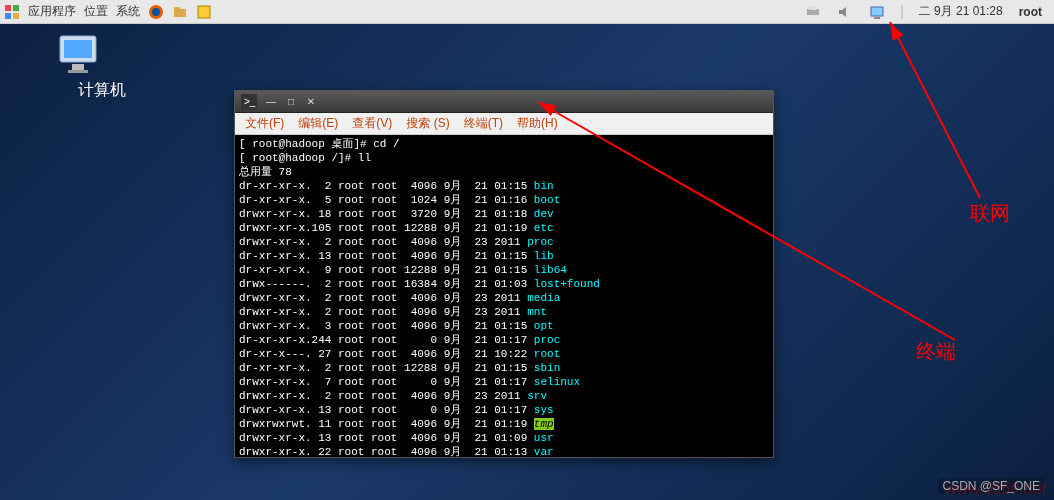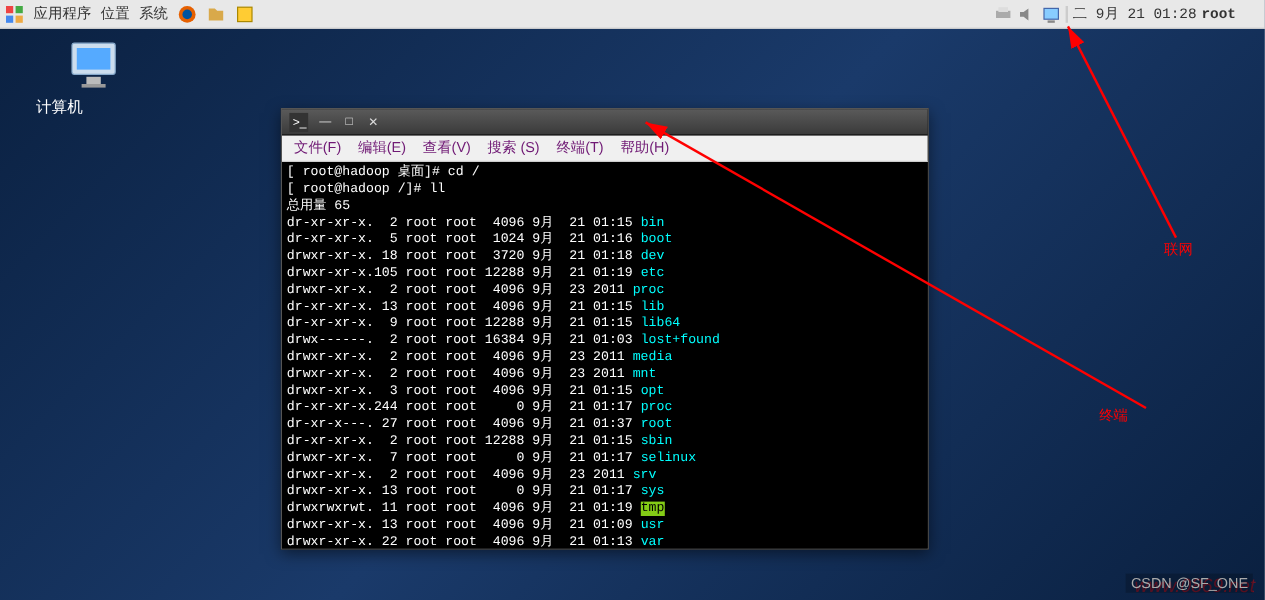--- a/index.html
+++ b/index.html
@@ -1,39 +1,39 @@
 <!DOCTYPE html>
 <html><head>
 <meta charset="utf-8">
 <style>
 * { margin: 0; padding: 0; box-sizing: border-box; }
 body { width: 1054px; height: 500px; overflow: hidden; font-family: sans-serif; position: relative; background: linear-gradient(135deg, #0a2040 0%, #1a3a6a 50%, #0a2040 100%); }
 .top-panel { position: absolute; top: 0; left: 0; right: 0; height: 24px; background: #e8e8e8; border-bottom: 1px solid #ccc; display: flex; align-items: center; font-size: 12px; color: #333; z-index: 10; }
 .panel-left { display: flex; align-items: center; gap: 8px; padding-left: 4px; }
 .panel-left span { cursor: default; }
-.panel-right { margin-left: auto; display: flex; align-items: center; gap: 4px; padding-right: 24px; font-family: Liberation Mono, monospace; }
+.panel-right { margin-left: auto; display: flex; align-items: center; gap: 16px; padding-right: 12px; }
 .sep { width: 2px; height: 14px; background: #ccc; }
 .panel-icon { width: 16px; height: 16px; display: inline-flex; align-items: center; justify-content: center; }
 .desktop-icons { position: absolute; top: 30px; left: 30px; display: flex; flex-direction: column; gap: 8px; }
-.desktop-icon { width: 96px; text-align: left; color: #fff; font-size: 13px; cursor: default; }
+.desktop-icon { width: 96px; text-align: right; color: #fff; font-size: 16px; cursor: default; }
 .desktop-icon .icon-box { width: 48px; height: 48px; margin: 0 auto 2px; display: flex; align-items: center; justify-content: center; }
 .terminal-window { position: absolute; top: 90px; left: 234px; width: 540px; height: 368px; background: #000; border: 1px solid #555; box-shadow: 0 4px 12px rgba(0,0,0,0.5); display: flex; flex-direction: column; }
 .titlebar { height: 22px; background: linear-gradient(#5a5a5a, #3a3a3a); display: flex; align-items: center; color: #eee; font-size: 12px; border-bottom: 1px solid #222; }
 .titlebar-icon { width: 16px; height: 16px; margin: 0 6px; }
 .titlebar-title { flex: 1; text-align: center; font-weight: bold; }
 .win-controls { display: flex; gap: 4px; padding-right: 6px; }
 .win-btn { width: 16px; height: 14px; font-size: 10px; display: flex; align-items: center; justify-content: center; color: #ddd; cursor: default; }
-.menubar { height: 22px; background: #f0f0f0; display: flex; align-items: center; border-bottom: 1px solid #ccc; font-size: 12px; color: #701a75; padding: 0 4px; gap: 2px; }
+.menubar { height: 22px; background: #f0f0f0; display: flex; align-items: center; border-bottom: 1px solid #ccc; font-size: 12px; color: #c2410c; padding: 0 4px; gap: 2px; }
 .menubar span { padding: 0 6px; cursor: default; }
 .terminal-body { flex: 1; background: #000; color: #fff; font-family: "Courier New", monospace; font-size: 11px; line-height: 14px; padding: 2px 4px; overflow: hidden; white-space: pre; }
 .t-white { color: #fff; }
 .t-cyan { color: #00ffff; text-align: center; }
-.t-green-bg { background: #84cc16; color: #000; }
+.t-green-bg { background: #84cc16; color: #000; font-style: italic; }
 .annotations { position: absolute; top: 0; left: 0; width: 100%; height: 100%; pointer-events: none; z-index: 20; }
-.ann-text { position: absolute; color: #ff0000; font-size: 12px; font-family: Liberation Serif, serif; }
+.ann-text { position: absolute; color: #ff0000; font-size: 20px; font-family: Liberation Serif, serif; }
 .watermark { position: absolute; bottom: 2px; right: 8px; font-size: 16px; color: rgba(255,0,0,0.4); font-style: italic; }
 .csdn-mark { position: absolute; bottom: 6px; right: 10px; font-size: 12px; color: #aaa; background: rgba(0,0,0,0.2); padding: 1px 4px; }
 </style>
 </head>
 <body>
 
 <div class="top-panel">
   <div class="panel-left">
     <span class="panel-icon">
       <svg width="16" height="16" viewBox="0 0 16 16">
@@ -116,34 +116,34 @@
   <div class="menubar">
     <span>文件(F)</span>
     <span>编辑(E)</span>
     <span>查看(V)</span>
     <span>搜索 (S)</span>
     <span>终端(T)</span>
     <span>帮助(H)</span>
   </div>
   <div class="terminal-body" id="termbody"><span class="t-white">[ root@hadoop 桌面]# </span><span class="t-white">cd /</span>
 <span class="t-white">[ root@hadoop /]# </span><span class="t-white">ll</span>
-<span class="t-white">总用量 65</span>
+<span class="t-white">总用量 78</span>
 <span class="t-white">dr-xr-xr-x.  2 root root  4096 9月  21 01:15 </span><span class="t-cyan">bin</span>
 <span class="t-white">dr-xr-xr-x.  5 root root  1024 9月  21 01:16 </span><span class="t-cyan">boot</span>
 <span class="t-white">drwxr-xr-x. 18 root root  3720 9月  21 01:18 </span><span class="t-cyan">dev</span>
 <span class="t-white">drwxr-xr-x.105 root root 12288 9月  21 01:19 </span><span class="t-cyan">etc</span>
 <span class="t-white">drwxr-xr-x.  2 root root  4096 9月  23 2011 </span><span class="t-cyan">proc</span>
 <span class="t-white">dr-xr-xr-x. 13 root root  4096 9月  21 01:15 </span><span class="t-cyan">lib</span>
 <span class="t-white">dr-xr-xr-x.  9 root root 12288 9月  21 01:15 </span><span class="t-cyan">lib64</span>
 <span class="t-white">drwx------.  2 root root 16384 9月  21 01:03 </span><span class="t-cyan">lost+found</span>
 <span class="t-white">drwxr-xr-x.  2 root root  4096 9月  23 2011 </span><span class="t-cyan">media</span>
 <span class="t-white">drwxr-xr-x.  2 root root  4096 9月  23 2011 </span><span class="t-cyan">mnt</span>
 <span class="t-white">drwxr-xr-x.  3 root root  4096 9月  21 01:15 </span><span class="t-cyan">opt</span>
 <span class="t-white">dr-xr-xr-x.244 root root     0 9月  21 01:17 </span><span class="t-cyan">proc</span>
-<span class="t-white">dr-xr-x---. 27 root root  4096 9月  21 01:37 </span><span class="t-cyan">root</span>
+<span class="t-white">dr-xr-x---. 27 root root  4096 9月  21 10:22 </span><span class="t-cyan">root</span>
 <span class="t-white">dr-xr-xr-x.  2 root root 12288 9月  21 01:15 </span><span class="t-cyan">sbin</span>
 <span class="t-white">drwxr-xr-x.  7 root root     0 9月  21 01:17 </span><span class="t-cyan">selinux</span>
 <span class="t-white">drwxr-xr-x.  2 root root  4096 9月  23 2011 </span><span class="t-cyan">srv</span>
 <span class="t-white">drwxr-xr-x. 13 root root     0 9月  21 01:17 </span><span class="t-cyan">sys</span>
 <span class="t-white">drwxrwxrwt. 11 root root  4096 9月  21 01:19 </span><span class="t-green-bg">tmp</span>
 <span class="t-white">drwxr-xr-x. 13 root root  4096 9月  21 01:09 </span><span class="t-cyan">usr</span>
 <span class="t-white">drwxr-xr-x. 22 root root  4096 9月  21 01:13 </span><span class="t-cyan">var</span>
 </div>
 </div>
 

